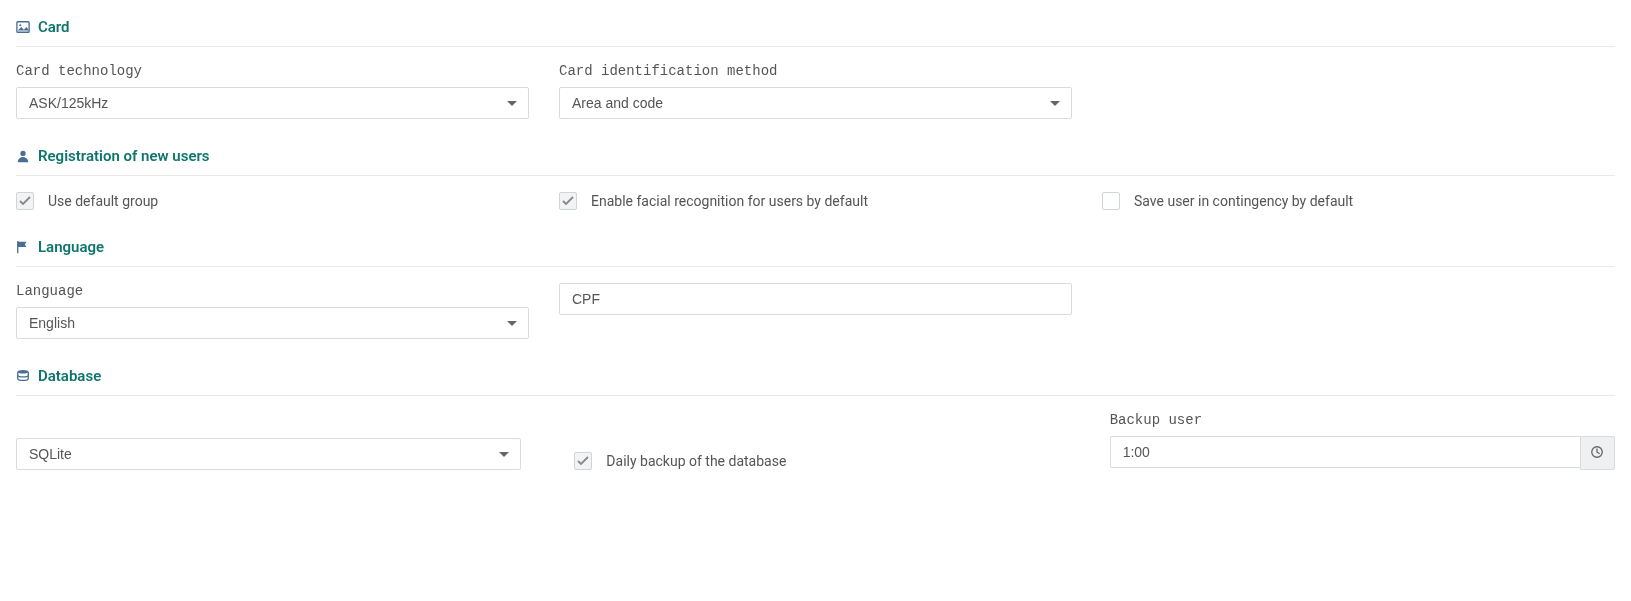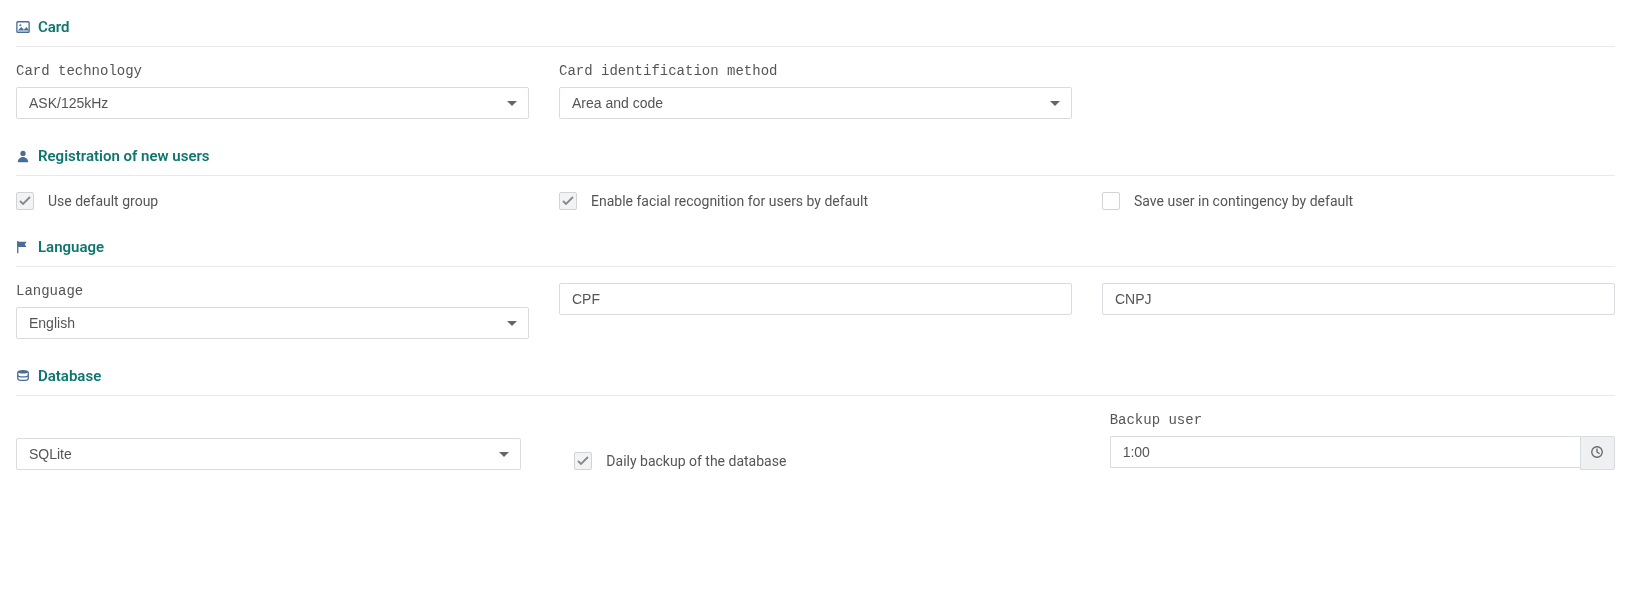--- a/index.html
+++ b/index.html
@@ -197,21 +197,20 @@
       <div class="select-wrap">
         <select class="select">
           <option>English</option>
         </select>
       </div>
     </div>
     <div class="col">
       <input type="text" class="text-input" value="CPF" style="">
     </div>
     <div class="col">
-      <input type="text" class="text-input" value="CNPJ" style="">
     </div>
   </div>
 </div>
 
 <div class="section section-db">
   <div class="section-header">
     <span class="hicon">
       <svg viewBox="0 0 16 16" fill="#486d96">
           <ellipse cx="8" cy="3" rx="6" ry="2"></ellipse>
           <path d="M2 3v4c0 1.1 2.7 2 6 2s6-.9 6-2V3" fill="none" stroke="#486d96" stroke-width="1.5"></path>

